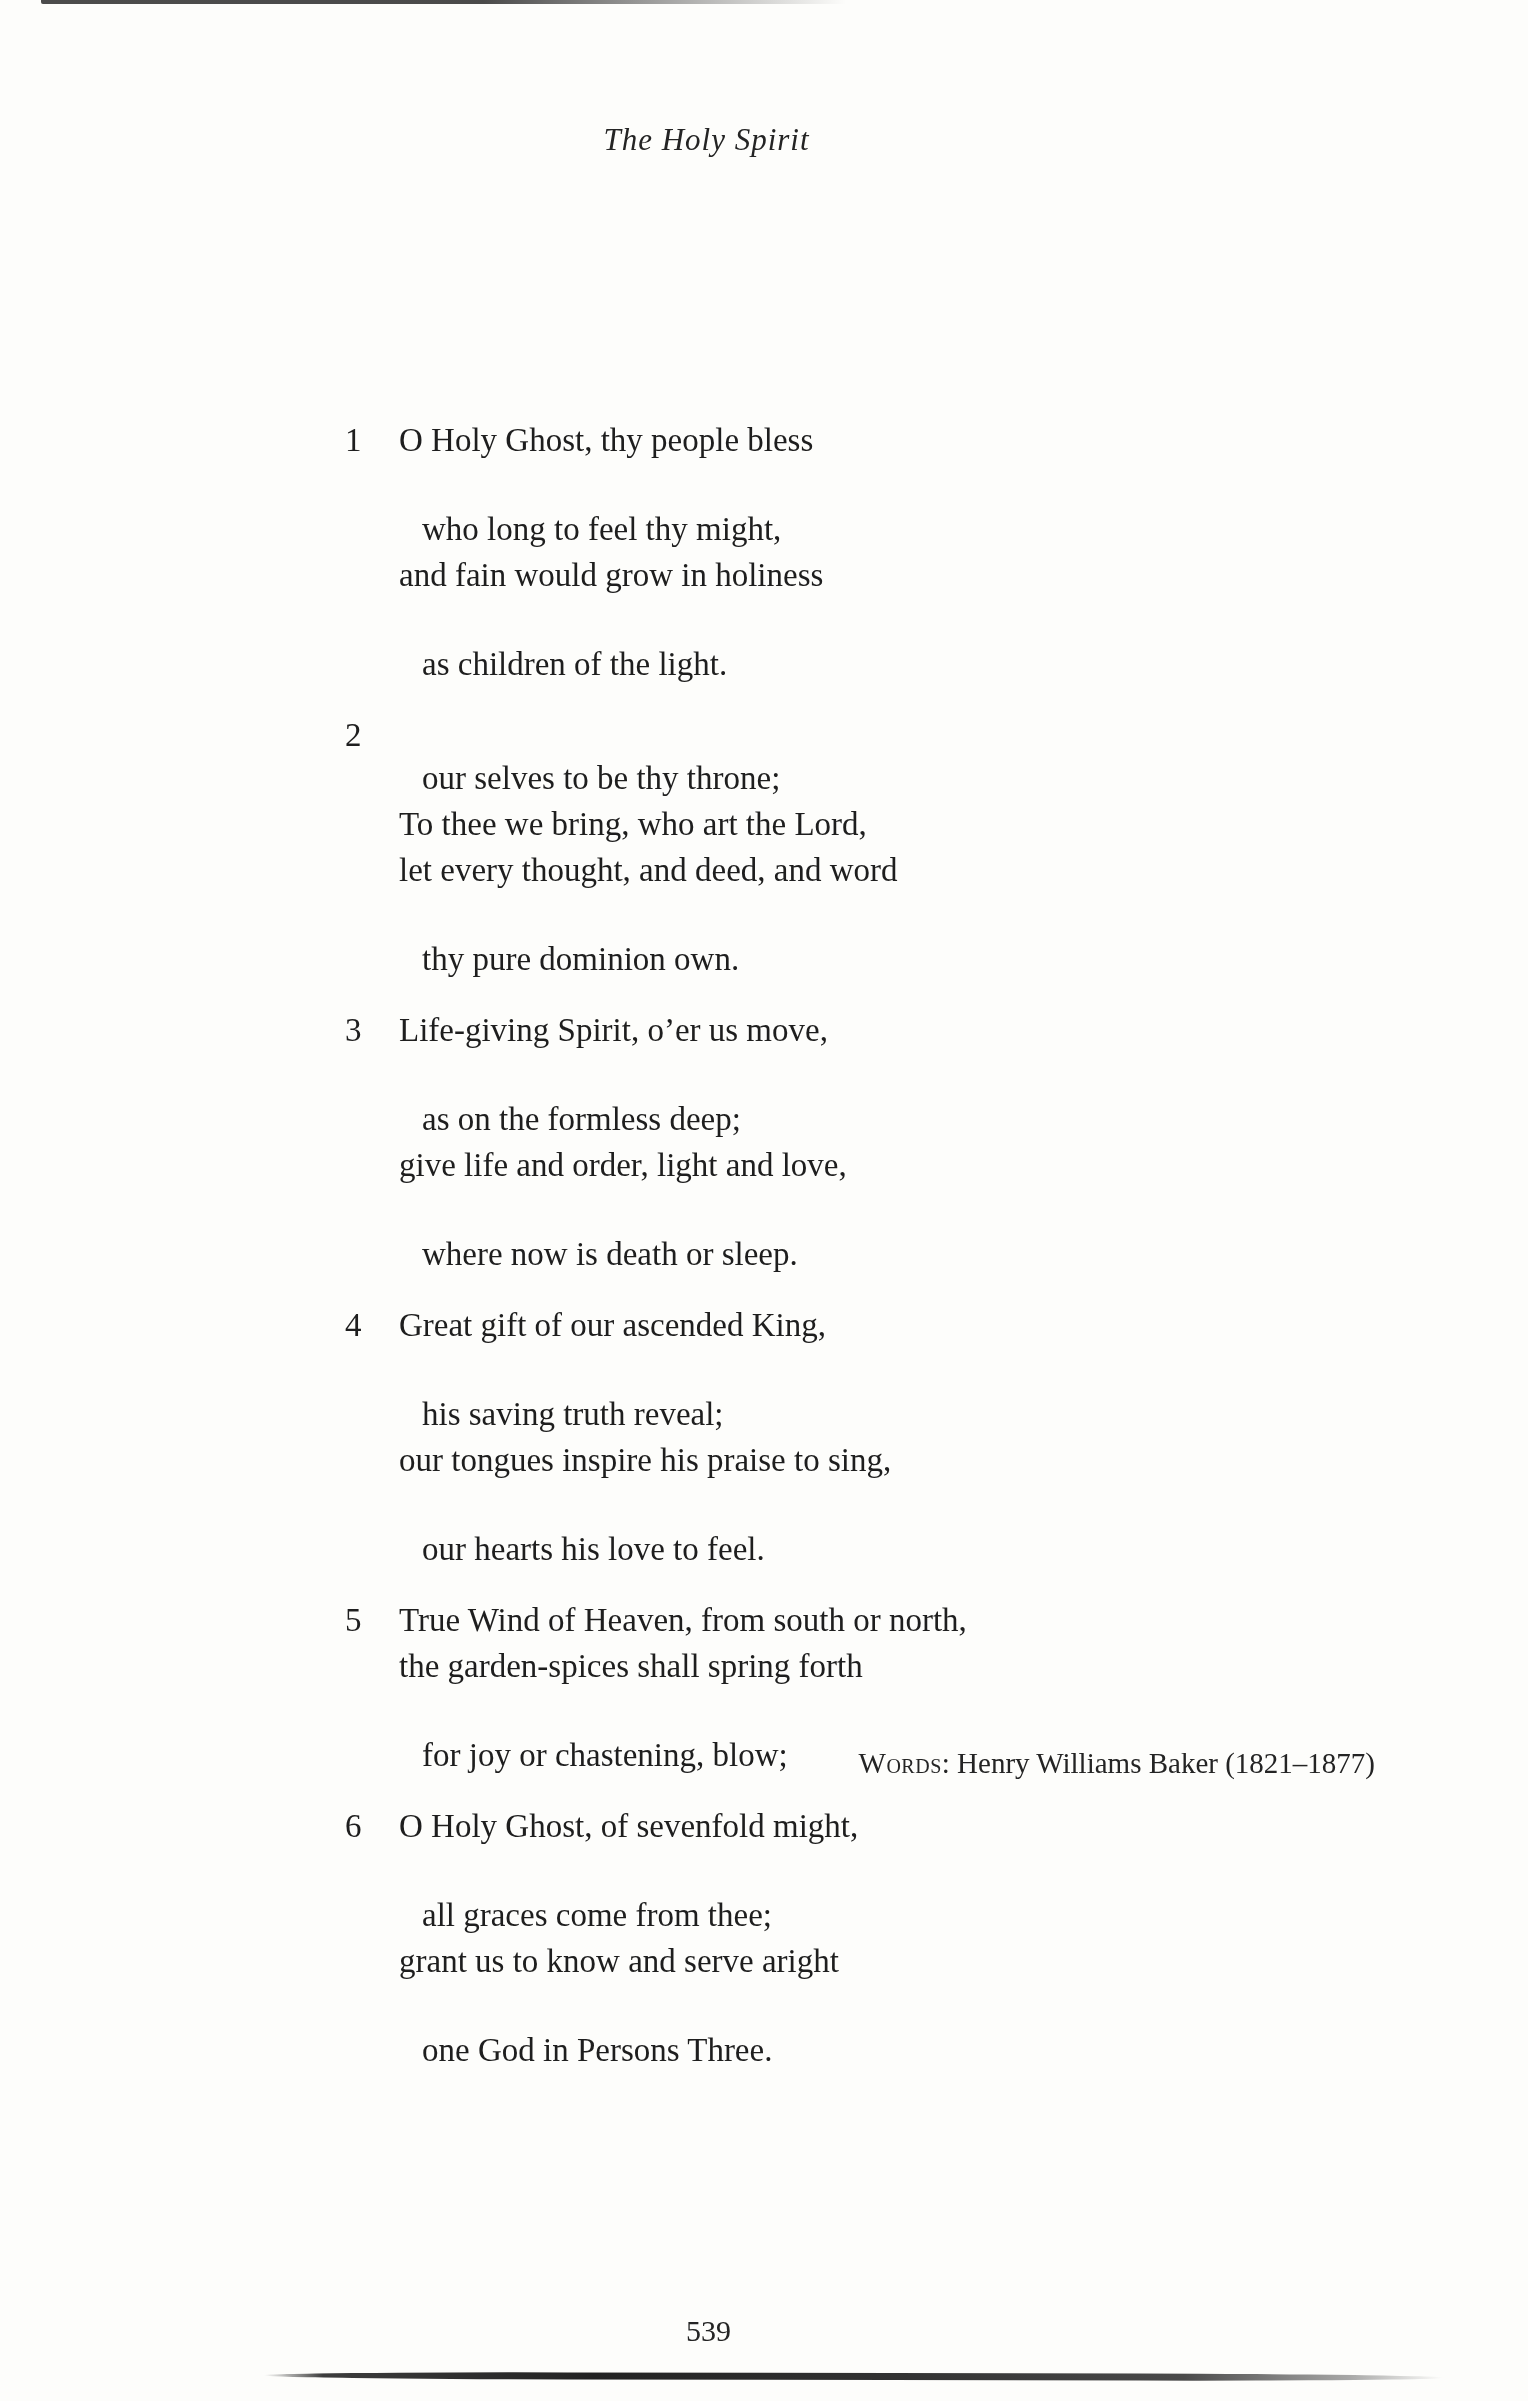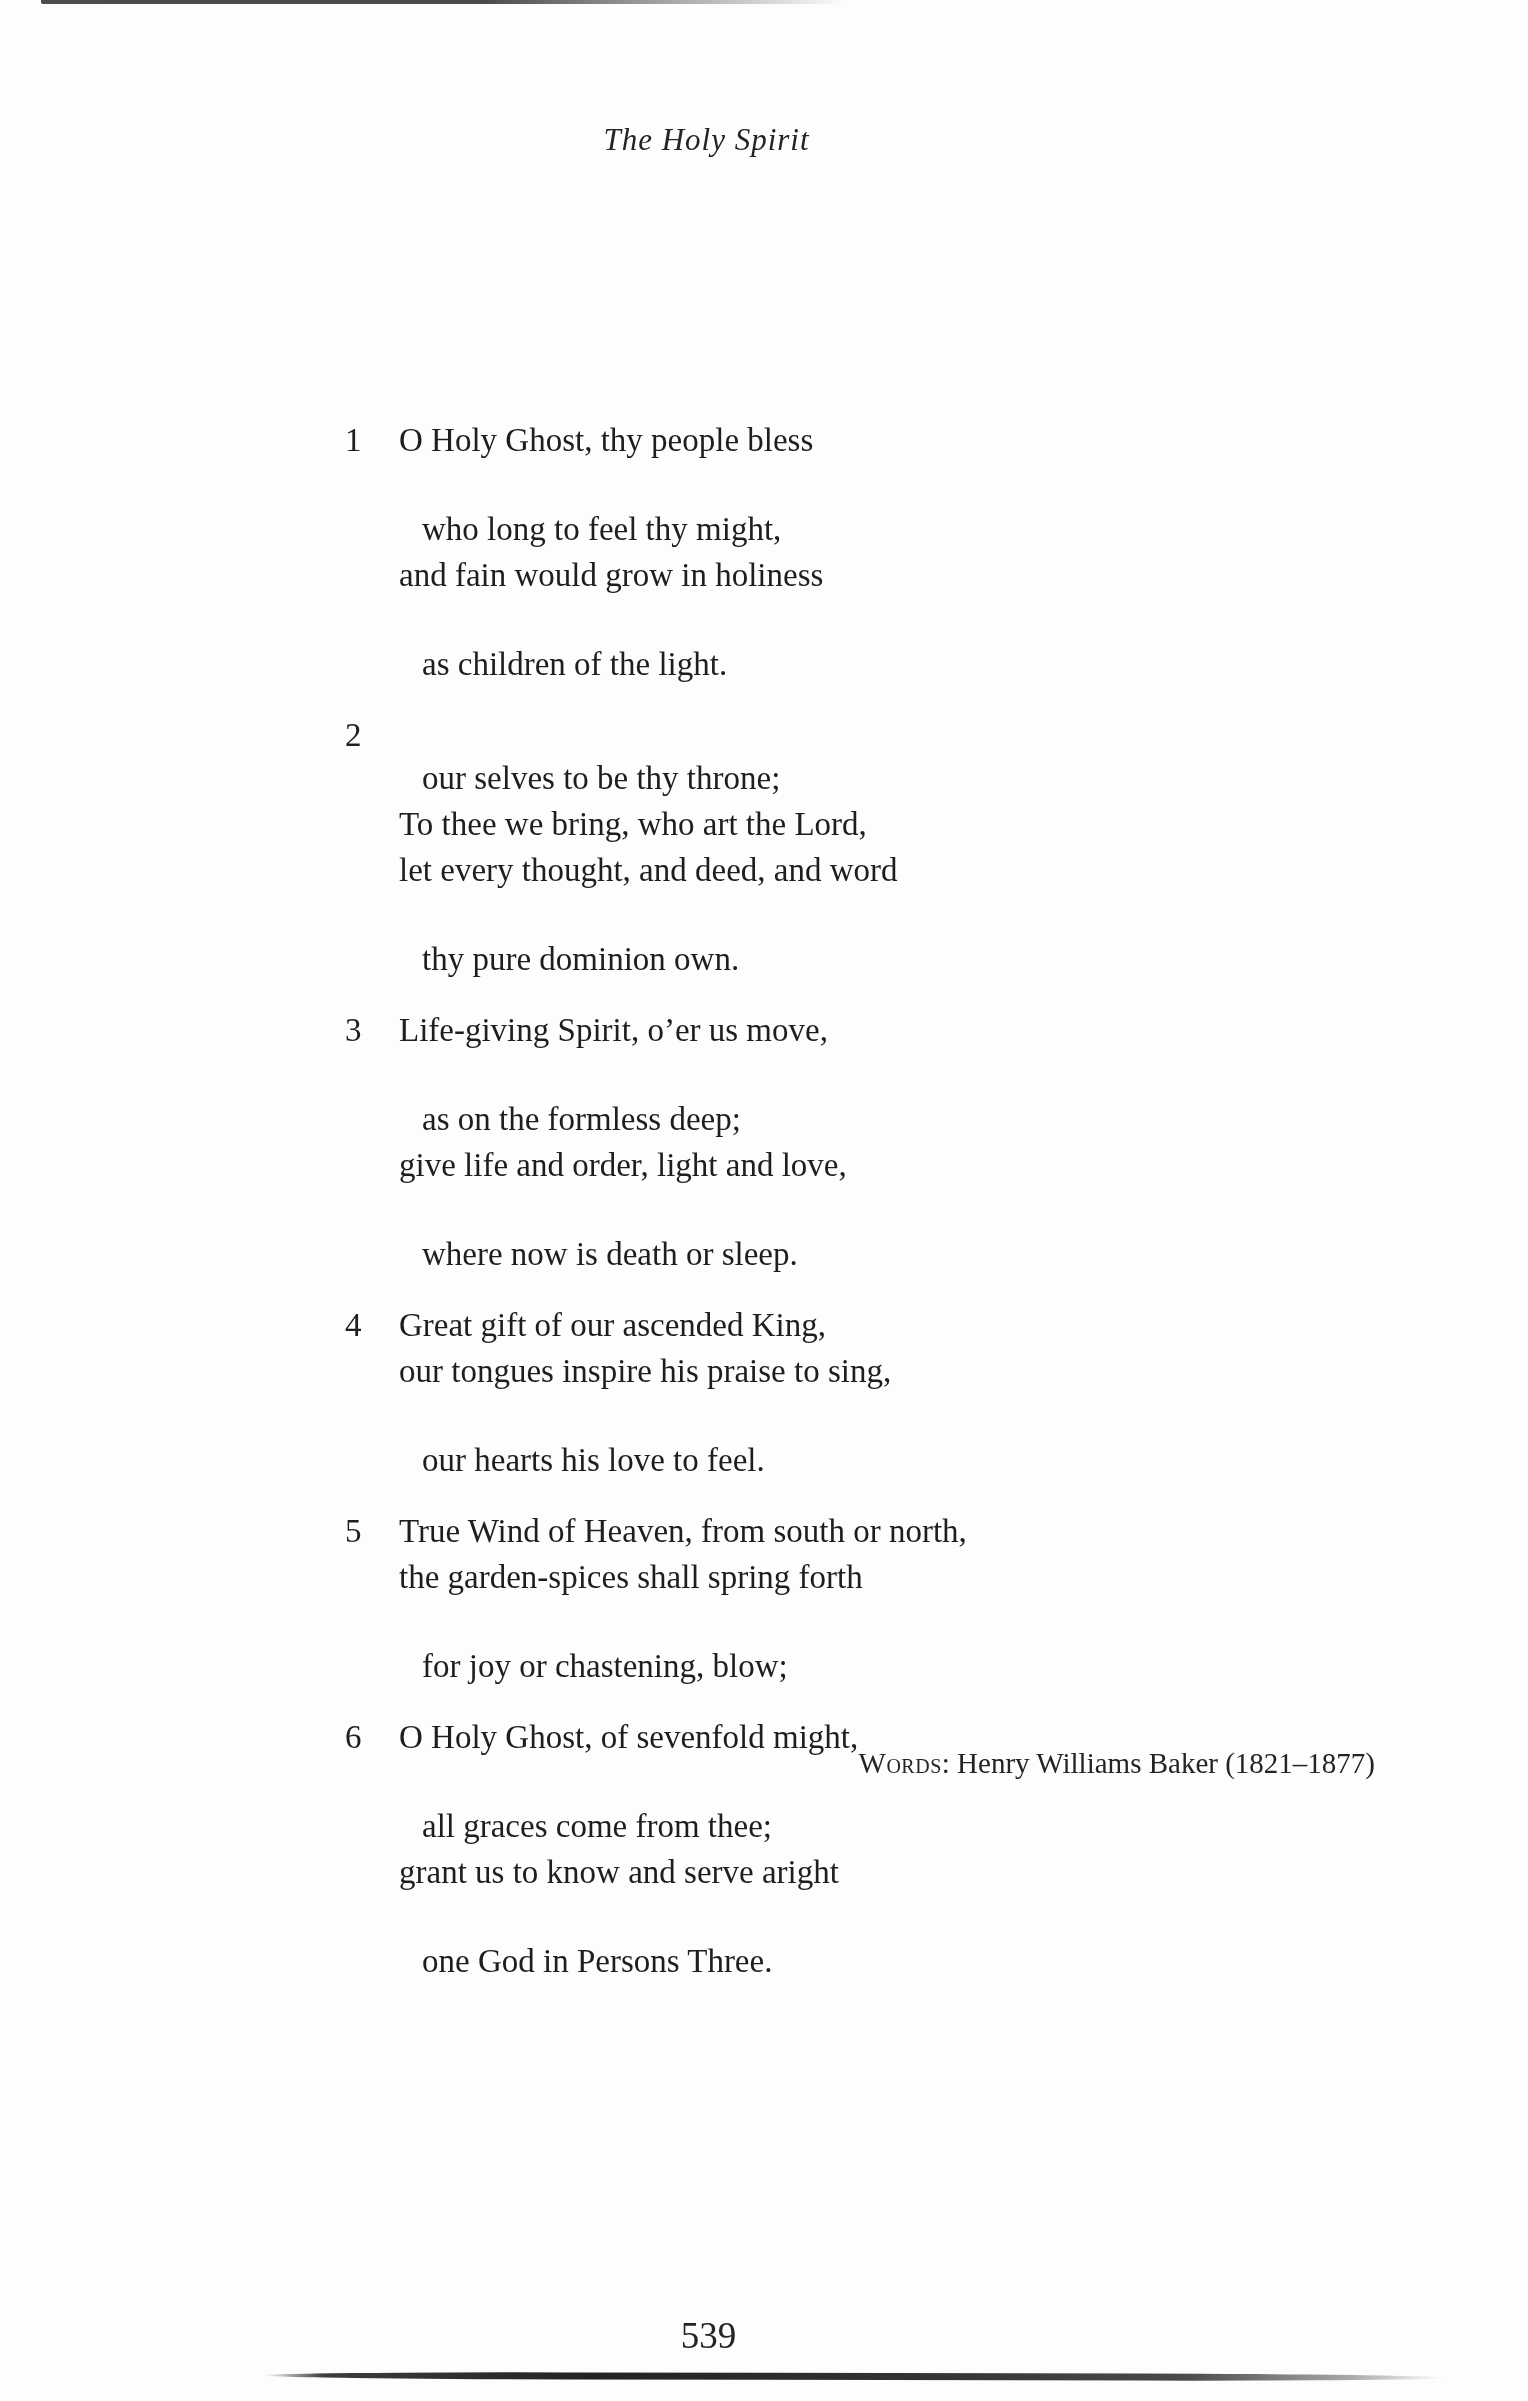--- a/index.html
+++ b/index.html
@@ -68,21 +68,21 @@
     letter-spacing: 0.5px;
     text-align: right;
   }
 
   .page-number {
     position: absolute;
     top: 2314px;
     left: 0;
     width: 1417px;
     text-align: center;
-    font-size: 37px;
+    font-size: 30px;
     color: #242424;
   }
 
   
   .artifact-top {
     position: absolute;
     top: 0;
     left: 41px;
     width: 805px;
     height: 3.9px;
@@ -143,20 +143,21 @@
         <div class="verse-line indent">as on the formless deep;</div>
         <div class="verse-line">give life and order, light and love,</div>
         <div class="verse-line indent">where now is death or sleep.</div>
       </div>
   </div>
 
   <div class="verse">
     <div class="verse-number">4</div>
     <div class="verse-lines">
         <div class="verse-line">Great gift of our ascended King,</div>
+        <div class="verse-line indent">his saving truth reveal;</div>
         <div class="verse-line">our tongues inspire his praise to sing,</div>
         <div class="verse-line indent">our hearts his love to feel.</div>
       </div>
   </div>
 
   <div class="verse">
     <div class="verse-number">5</div>
     <div class="verse-lines">
         <div class="verse-line">True Wind of Heaven, from south or north,</div>
         <div class="verse-line">the garden-spices shall spring forth</div>

